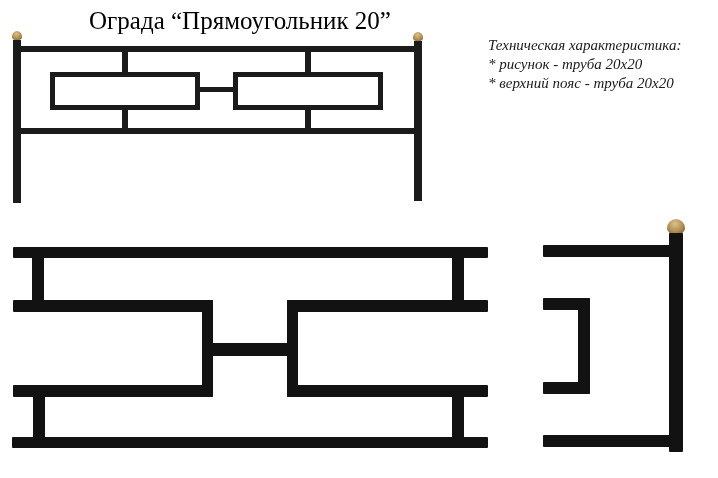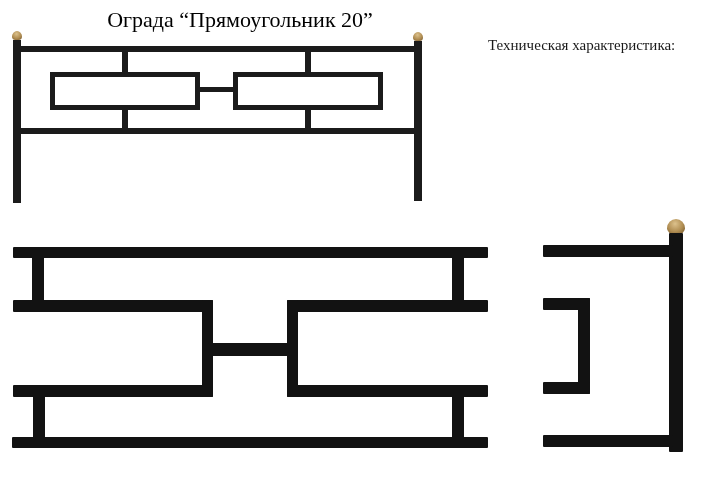--- a/index.html
+++ b/index.html
@@ -14,25 +14,25 @@
   html,body{margin:0;padding:0;}
   body{
     width:718px;height:478px;background:var(--background);
     font-family:"Liberation Serif", serif;color:var(--text);
   }
   .page{position:relative;width:718px;height:478px;overflow:hidden;background:var(--background);}
 
   
   .title{
     position:absolute;left:30px;top:7px;width:420px;
-    text-align:center;font-size:22px;color:#000;white-space:nowrap;
+    text-align:center;font-size:25px;color:#000;white-space:nowrap;
   }
 
   
-  .specs{position:absolute;left:488px;top:36px;font-size:15px;line-height:19px;color:var(--text);}
+  .specs{position:absolute;left:488px;top:36px;font-size:15px;line-height:19px;color:var(--text);font-style:italic;}
   .specs div{white-space:nowrap;}
 
   
   .dbar{position:absolute;background:var(--metal-drawing);}
   .drect{position:absolute;border:5px solid var(--metal-drawing);box-sizing:border-box;background:transparent;}
   .pbar{position:absolute;background:var(--metal-photo);border-radius:1px;}
   .finial{
     position:absolute;
     background:radial-gradient(circle at 45% 32%, var(--gold-light) 0%, var(--gold) 55%, var(--gold-dark) 100%);
     border-radius:50% 50% 35% 35% / 62% 62% 38% 38%;
@@ -44,20 +44,22 @@
 </style>
 </head>
 <body>
 
 <div class="page">
 
   <div class="title">Ограда “Прямоугольник 20”</div>
 
   <div class="specs">
     <div>Техническая характеристика:</div>
+    <div>* рисунок - труба 20х20</div>
+    <div>* верхний пояс - труба 20х20</div>
   </div>
 
   <div class="drawing">
     <div class="finial" style="left:2px;top:1px;width:10px;height:9px"></div>
     <div class="finial" style="left:403px;top:2px;width:10px;height:9px"></div>
     <div class="dbar" style="left:3px;top:10px;width:8px;height:163px"></div>
     <div class="dbar" style="left:404px;top:11px;width:8px;height:160px"></div>
     <div class="dbar" style="left:5px;top:16px;width:407px;height:6px"></div>
     <div class="dbar" style="left:5px;top:98px;width:407px;height:6px"></div>
     <div class="drect" style="left:40px;top:42px;width:150px;height:38px"></div>

